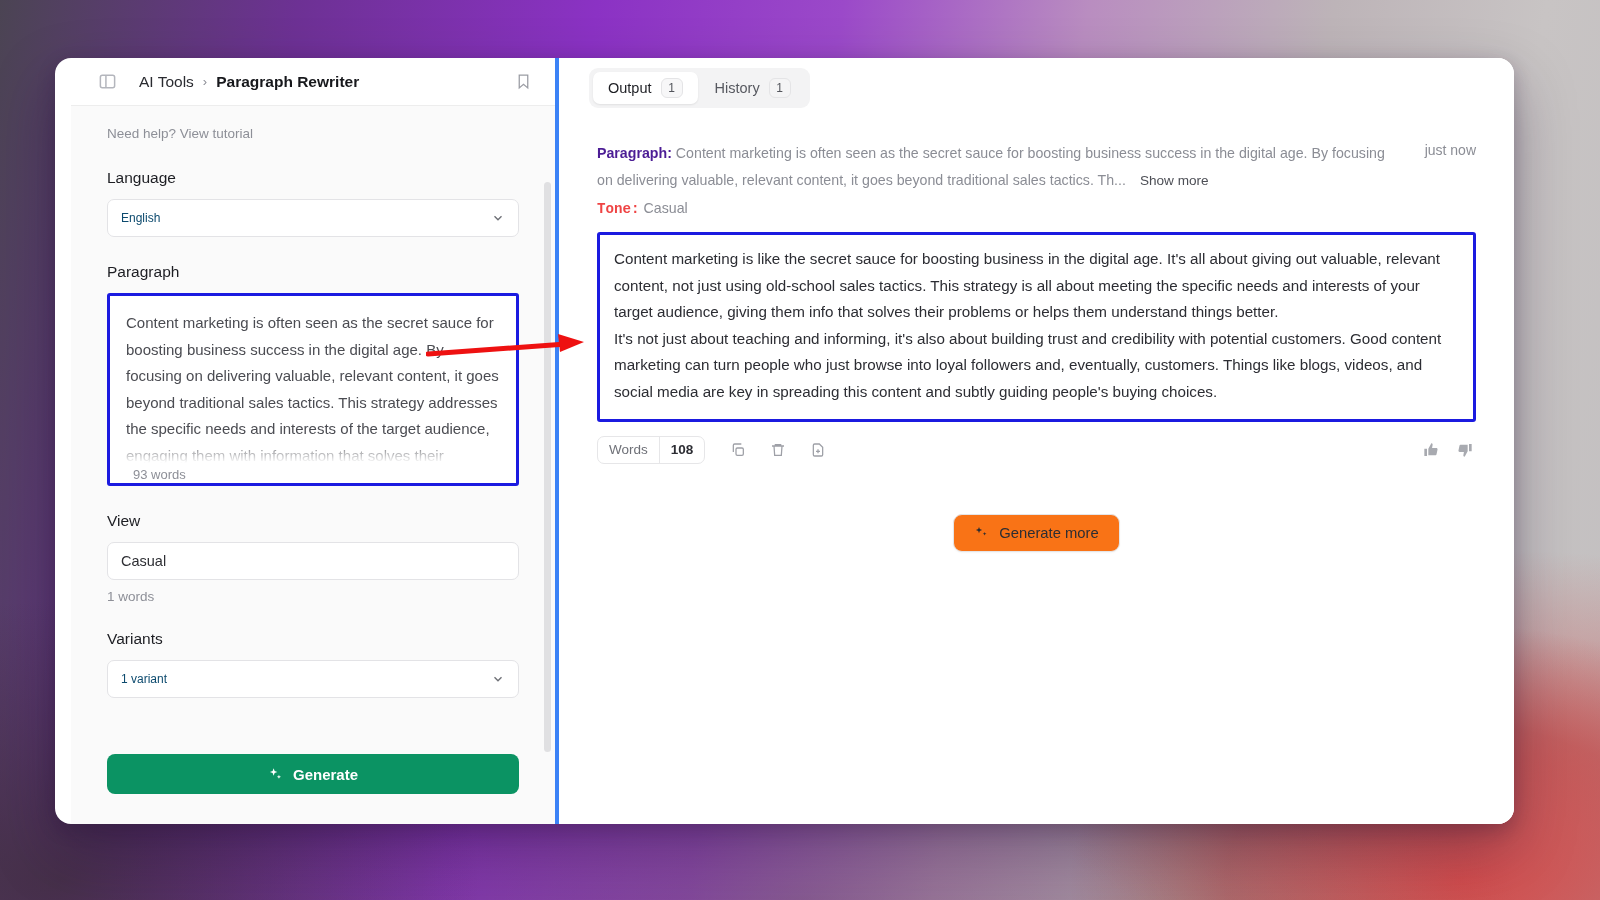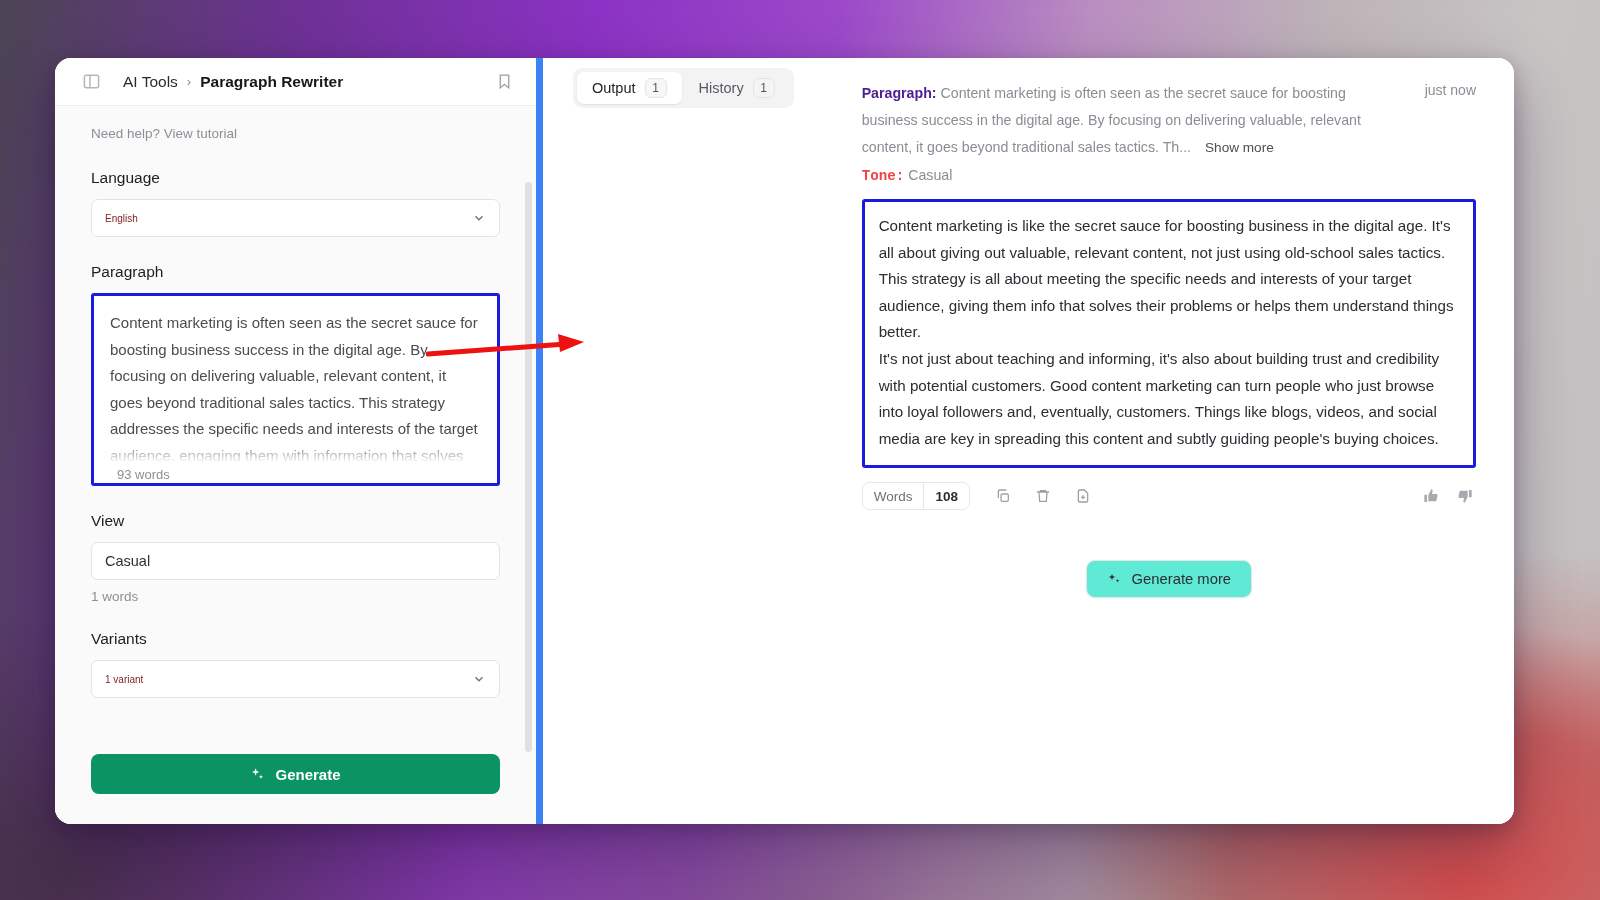--- a/index.html
+++ b/index.html
@@ -34,24 +34,25 @@
     box-shadow: 0 26px 60px rgba(30,12,45,0.35), 0 6px 18px rgba(30,12,45,0.22);
     display: flex;
     overflow: hidden;
   }
 
   
   .left-panel {
     width: 488px;
     flex: 0 0 488px;
     background: #fafafa;
-    border-right: 7px solid #3b82f6;
+    border-right: 4px solid #3b82f6;
     display: flex;
     flex-direction: column;
     position: relative;
+    margin-left: 16px;
   }
   .left-header {
     height: 48px;
     flex: 0 0 48px;
     background: #ffffff;
     border-bottom: 1px solid #ededed;
     display: flex;
     align-items: center;
     padding: 0 22px 0 26px;
   }
@@ -97,22 +98,22 @@
     color: #1d1e23;
     margin-bottom: 12px;
   }
   .select-box {
     height: 38px;
     background: #ffffff;
     border: 1px solid #e3e3e6;
     border-radius: 7px;
     display: flex; align-items: center;
     padding: 0 13px;
-    font-size: 10px;
-    color: #7f1d1d;
+    font-size: 12px;
+    color: #0c4a6e;
     position: relative;
     cursor: pointer;
   }
   .select-box .chev {
     margin-left: auto;
     color: #6f7177;
     display: flex;
   }
   .field-block { margin-bottom: 26px; }
 
@@ -192,20 +193,21 @@
     background: #e0e0e2;
     border-radius: 4px;
     cursor: pointer;
   }
 
   
   .right-panel {
     flex: 1 1 auto;
     background: #ffffff;
     display: flex;
+    flex-direction: column;
     position: relative;
   }
   .tabs-row {
     height: 60px;
     flex: 0 0 60px;
     display: flex; align-items: center;
     padding: 0 30px;
   }
   .tabs {
     display: flex;
@@ -326,21 +328,21 @@
   .gen-more-wrap {
     display: flex; justify-content: center;
     margin-top: 50px;
   }
   .gen-more-btn {
     display: flex; align-items: center; gap: 10px;
     height: 38px;
     padding: 0 20px;
     border: 1px solid #e5e5e7;
     border-radius: 9px;
-    background: #5eead4;
+    background: #f97316;
     font-size: 14.8px;
     color: #2c2d33;
     cursor: pointer;
     font-family: "Liberation Sans", sans-serif;
     box-shadow: 0 1px 2px rgba(0,0,0,0.04);
   }
 
   
   .annot-arrow {
     position: absolute;

